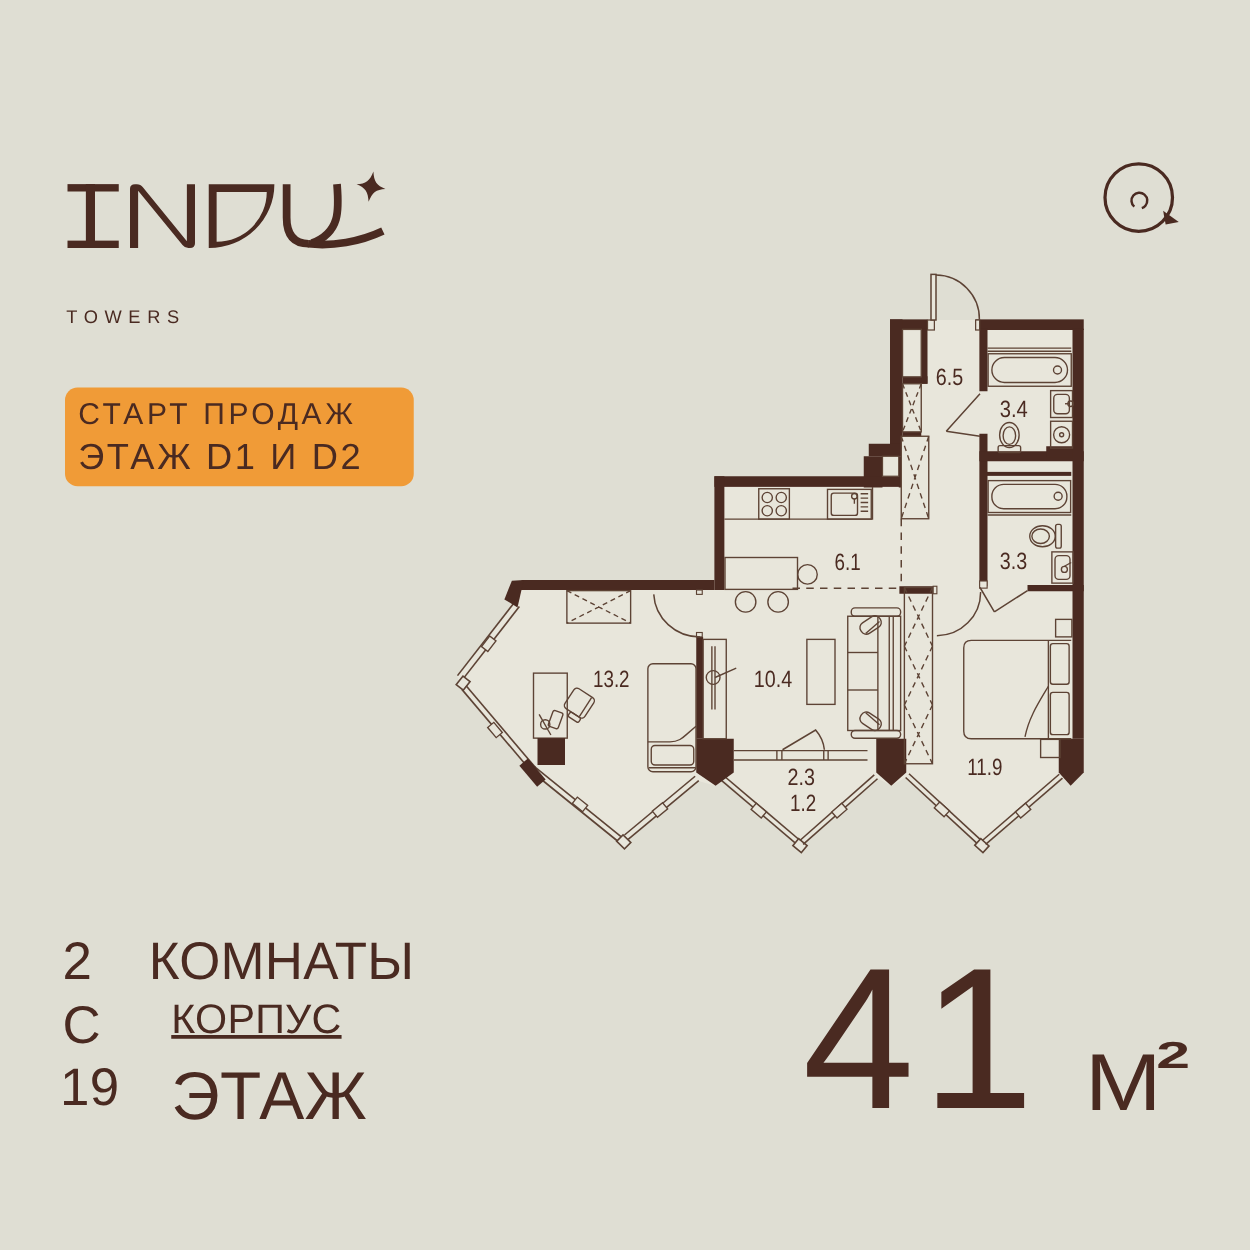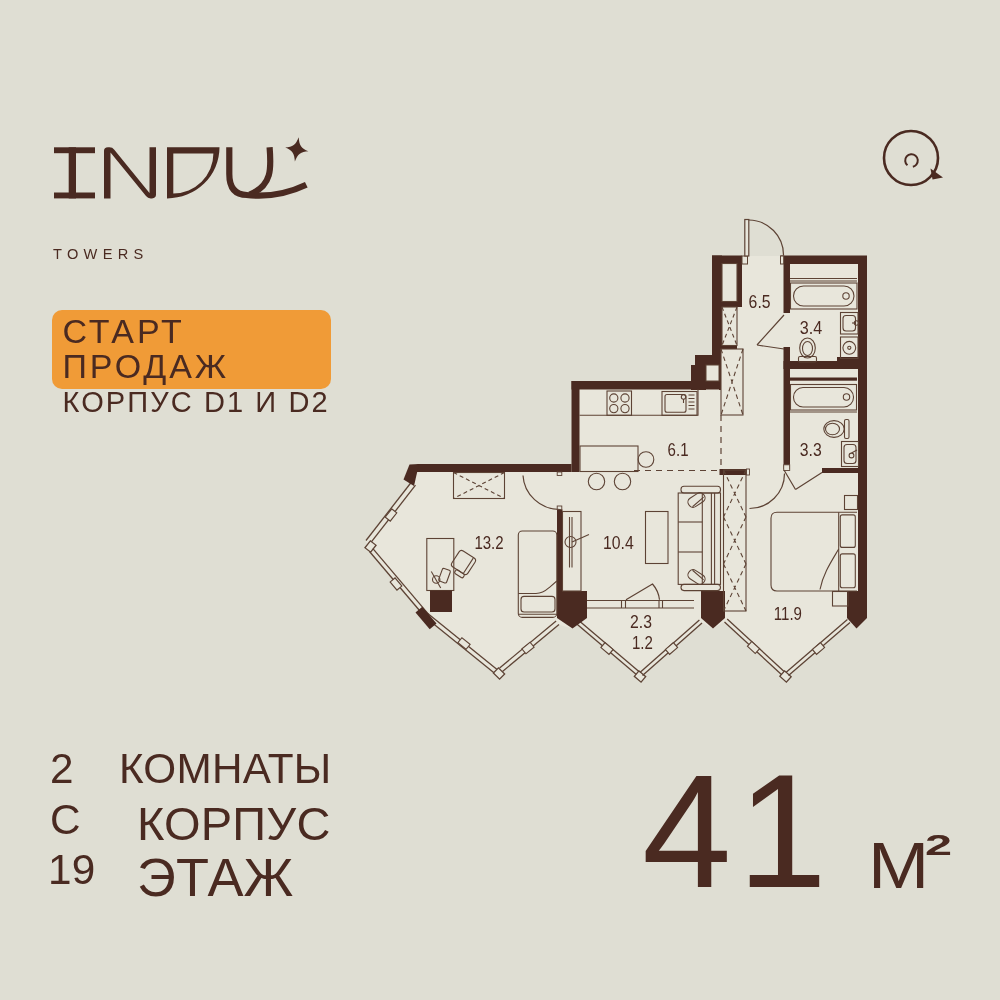--- a/index.html
+++ b/index.html
@@ -33,22 +33,22 @@
 
 <div class="abs brown" style="left:53px;top:217.5px;font-size:14.6px;letter-spacing:5.3px;font-weight:400;margin-top:28px;">TOWERS</div>
 
 <svg class="abs" style="left:870px;top:115px" width="100" height="100" viewBox="0 0 100 100">
   <circle cx="41" cy="43" r="27" fill="none" stroke="#4a2a21" stroke-width="2.6"></circle>
   <circle cx="41.5" cy="45.5" r="6.3" fill="none" stroke="#4a2a21" stroke-width="2" stroke-dasharray="33 6.6" transform="rotate(130 41.5 45.5)"></circle>
   <path fill="#4a2a21" d="M60.5,53.5 L73,62.5 L62.5,64.5 Z"></path>
 </svg>
 
 <div class="abs" style="left:52px;top:309.5px;width:279px;height:79px;background:#f09b37;border-radius:10px;text-align:left;padding-left:0;box-sizing:border-box;">
-  <div class="brown" style="font-size:34px;letter-spacing:2.9px;margin-top:4px;margin-left:10.5px;line-height:35.6px;">СТАРТ ПРОДАЖ</div>
-  <div class="brown" style="font-size:29px;letter-spacing:2.1px;margin-left:10.5px;line-height:35.6px;margin-top:0;">КОРПУС D1 И D2</div>
+  <div class="brown" style="font-size:24px;letter-spacing:2.9px;margin-top:4px;margin-left:10.5px;line-height:35.6px;">СТАРТ ПРОДАЖ</div>
+  <div class="brown" style="font-size:29px;letter-spacing:2.1px;margin-left:10.5px;line-height:35.6px;margin-top:0;">ЭТАЖ D1 И D2</div>
 </div>
 
 <svg class="abs" style="left:0;top:0" width="1000" height="1000" viewBox="0 0 1000 1000">
 
 <polygon points="712,256 867,256 867,618 856.5,628.5 849.5,622.3 785.5,678 724.7,621.8 713,628.5 701.7,622.4 640,677.7 577.3,622.4 572.5,628.5 558.7,624.8 497.3,675.6 425,617.5 369.8,552 366,541.5 411,482 413.5,478.5 418,464 571.5,464 571.5,381 695,381 695,355 712,355" fill="#e8e6db"></polygon>
 
 <g stroke="#5d4335" stroke-width="1.3" fill="none">
 
   <line x1="411.5" y1="482" x2="366" y2="540.5"></line>
   <line x1="415.5" y1="485.2" x2="370" y2="543.7"></line>
@@ -367,20 +367,20 @@
   <text transform="translate(630,628) scale(0.84,1)">2.3</text>
 
   <text transform="translate(632,648.8) scale(0.8,1)">1.2</text>
 </g>
 </svg>
 
 <div class="abs brown" style="left:50px;top:744.5px;font-size:42.3px;letter-spacing:0.2px;">2</div>
 <div class="abs brown" style="left:119px;top:744.5px;font-size:42.3px;letter-spacing:0.2px;">КОМНАТЫ</div>
 
 <div class="abs brown" style="left:50px;top:795.5px;font-size:42.3px;letter-spacing:0.2px;">С</div>
-<div class="abs brown" style="left:137px;top:795.5px;font-size:47px;letter-spacing:0.2px;">КОРПУС</div>
+<div class="abs brown" style="left:137px;top:795.5px;font-size:33px;letter-spacing:0.2px;text-decoration:underline;">КОРПУС</div>
 
 <div class="abs brown" style="left:48px;top:846px;font-size:42.3px;letter-spacing:0.2px;">19</div>
 <div class="abs brown" style="left:137px;top:846px;font-size:54px;letter-spacing:0.2px;">ЭТАЖ</div>
 
 <div class="abs brown" style="left:642px;top:739px;font-size:161px;letter-spacing:6px;">41</div>
 <div class="abs brown" style="left:868px;top:829px;font-size:64.5px;transform:scaleX(1.14);transform-origin:left top;">М</div>
 <div class="abs brown" style="left:924.5px;top:827.5px;font-size:30px;font-weight:bold;transform:scaleX(1.62);transform-origin:left top;">2</div>
 
 </body></html>

